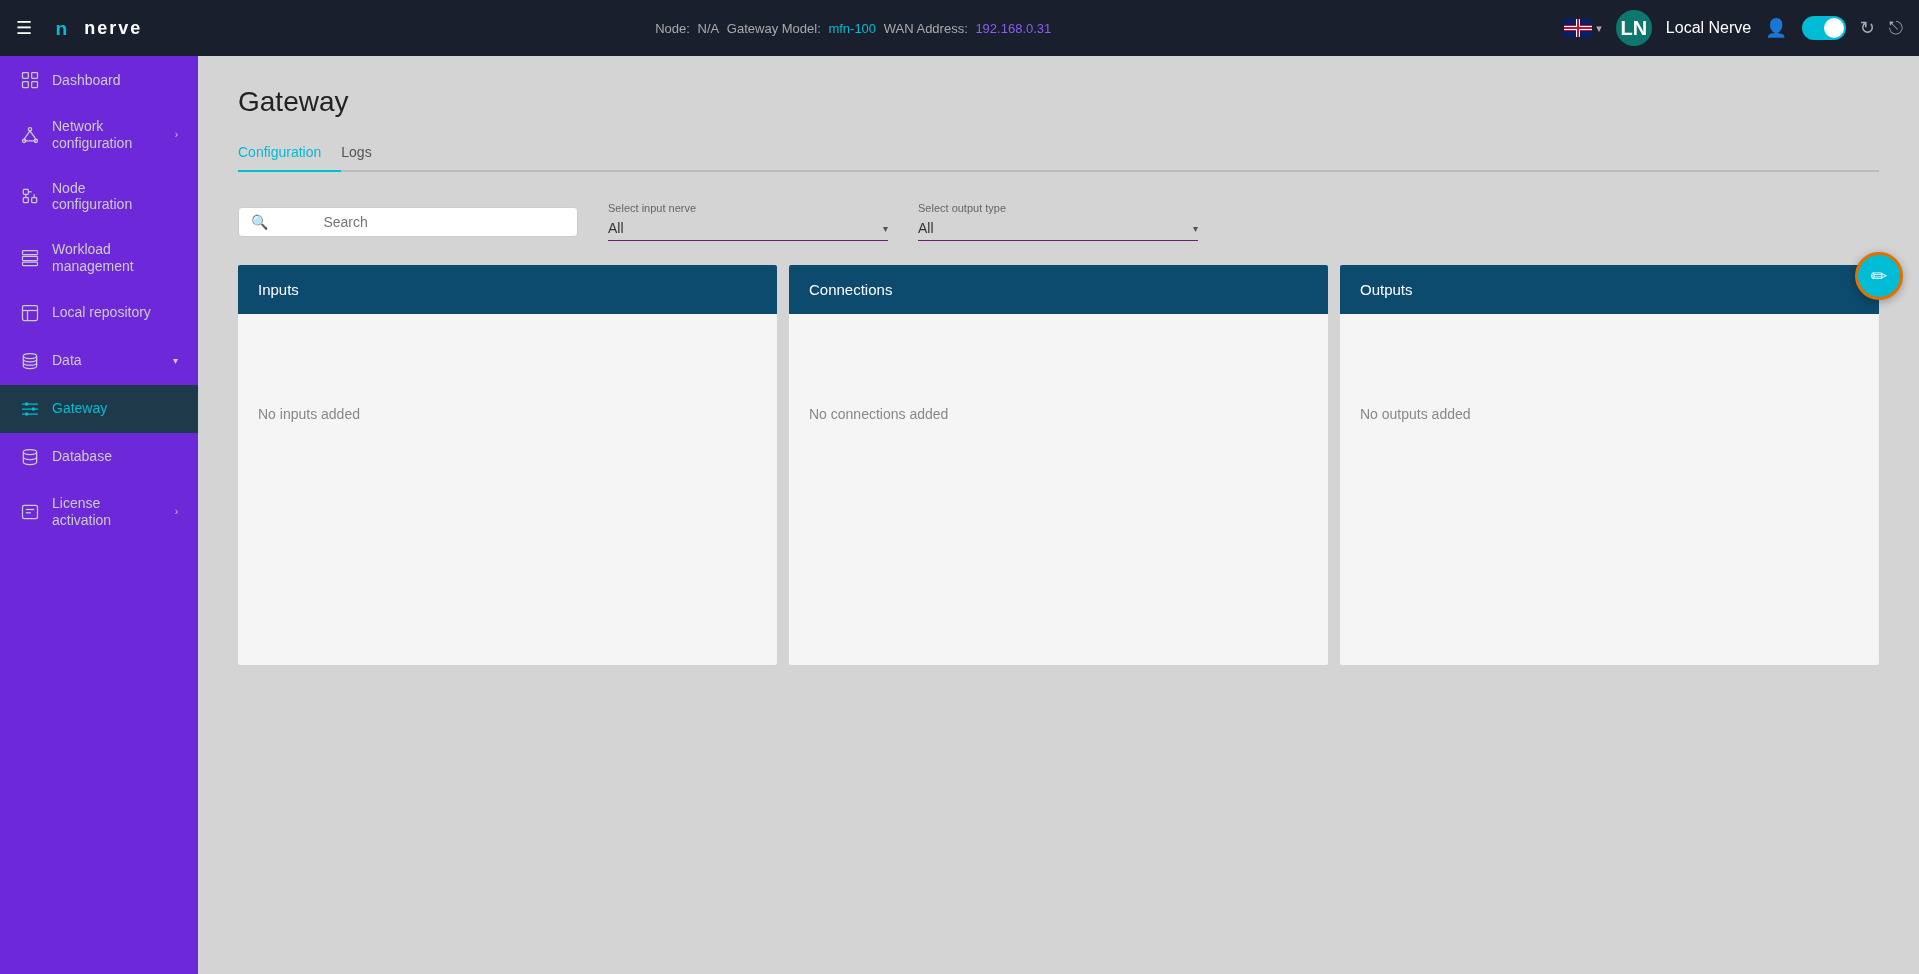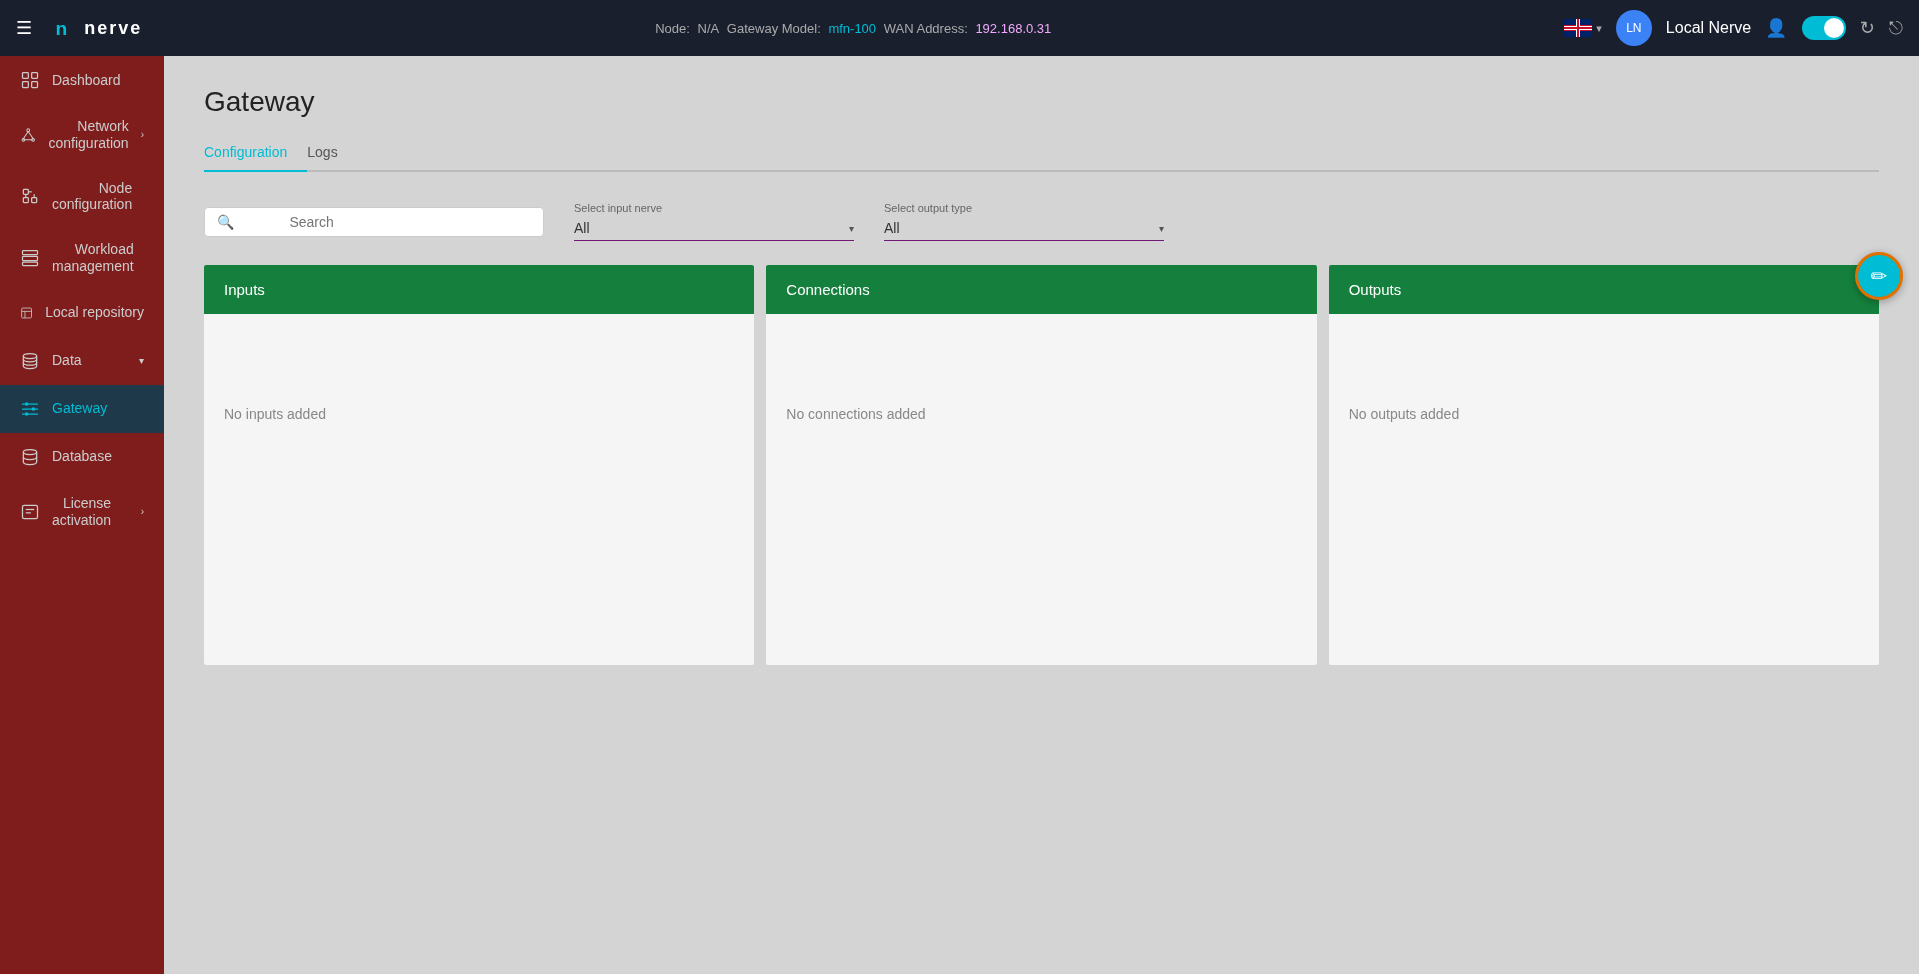--- a/index.html
+++ b/index.html
@@ -14,39 +14,38 @@
       padding: 0 16px;
       gap: 12px;
       flex-shrink: 0;
       z-index: 100;
     }
     .header-menu-icon { color: #fff; font-size: 18px; cursor: pointer; margin-right: 8px; }
     .header-node-info { flex: 1; text-align: center; font-size: 13px; color: #aaa; }
     .header-node-info span.label { color: #aaa; }
     .header-right { display: flex; align-items: center; gap: 14px; margin-left: auto; }
     .flag-btn { display: flex; align-items: center; gap: 4px; cursor: pointer; }
-    .ln-avatar { width: 36px; height: 36px; border-radius: 50%; background: #3b82f6; display: flex; align-items: center; justify-content: center; color: #fff; font-weight: 400; font-size: 12px; }
+    .ln-avatar { width: 36px; height: 36px; border-radius: 50%; background: #0f766e; display: flex; align-items: center; justify-content: center; color: #fff; font-weight: 700; font-size: 20px; }
     .header-username { color: #fff; font-size: 16px; }
     .header-icon-btn { color: #aaa; font-size: 18px; cursor: pointer; }
     .toggle-switch { width: 44px; height: 24px; background: #00bcd4; border-radius: 12px; position: relative; cursor: pointer; }
     .toggle-switch::after { content: ''; position: absolute; width: 20px; height: 20px; background: #fff; border-radius: 50%; top: 2px; right: 2px; }
 
     
     .main-layout { display: flex; flex: 1; overflow: hidden; }
 
     
     .sidebar {
-      width: 164px;
-      background: #7f1d1d;
+      width: 198px;
+      background: #6d28d9;
       flex-shrink: 0;
       display: flex;
       flex-direction: column;
       overflow-y: auto;
       overflow-x: hidden;
-      text-align: right;
     }
     .sidebar-item {
       display: flex;
       align-items: center;
       gap: 12px;
       padding: 14px 20px;
       color: #ccc;
       cursor: pointer;
       font-size: 14px;
       font-weight: 400;
@@ -112,21 +111,21 @@
     
     .panels-row { display: flex; gap: 12px; }
     .panel {
       flex: 1;
       background: #f5f5f5;
       border-radius: 2px;
       overflow: hidden;
       min-height: 400px;
     }
     .panel-header {
-      background: #15803d;
+      background: #0c4a6e;
       color: #fff;
       padding: 16px 20px;
       font-size: 15px;
       font-weight: 500;
     }
     .panel-body {
       padding: 20px;
       display: flex;
       align-items: center;
       min-height: 200px;
@@ -171,21 +170,21 @@
     </svg>
     <span style="color:#fff;font-size:18px;font-weight:700;letter-spacing:2px;">nerve</span>
   </div>
 
   <div class="header-node-info">
     <span class="label">Node:</span>
     <span style="color:#aaa;margin:16px 4px;">N/A</span>
     <span class="label">Gateway Model:</span>
     <span style="color:#00bcd4;margin:0 4px;">mfn-100</span>
     <span class="label">WAN Address:</span>
-    <span style="color:#f0abfc;margin-left:4px;margin-top:12px;">192.168.0.31</span>
+    <span style="color:#8b5cf6;margin-left:4px;margin-top:12px;">192.168.0.31</span>
   </div>
 
   <div class="header-right">
     <div class="flag-btn">
       <div style="width:28px;height:18px;border-radius:2px;overflow:hidden;position:relative;background:#012169;">
         <div style="position:absolute;top:0;left:0;right:0;bottom:0;background:linear-gradient(180deg,#012169 0%,#012169 33%,#c8102e 33%,#c8102e 66%,#012169 66%,#012169 100%);"></div>
         <div style="position:absolute;top:50%;left:0;right:0;height:4px;background:#fff;transform:translateY(-50%);"></div>
         <div style="position:absolute;left:50%;top:0;bottom:0;width:4px;background:#fff;transform:translateX(-50%);"></div>
         <div style="position:absolute;top:50%;left:0;right:0;height:2px;background:#c8102e;transform:translateY(-50%);"></div>
         <div style="position:absolute;left:50%;top:0;bottom:0;width:2px;background:#c8102e;transform:translateX(-50%);"></div>

